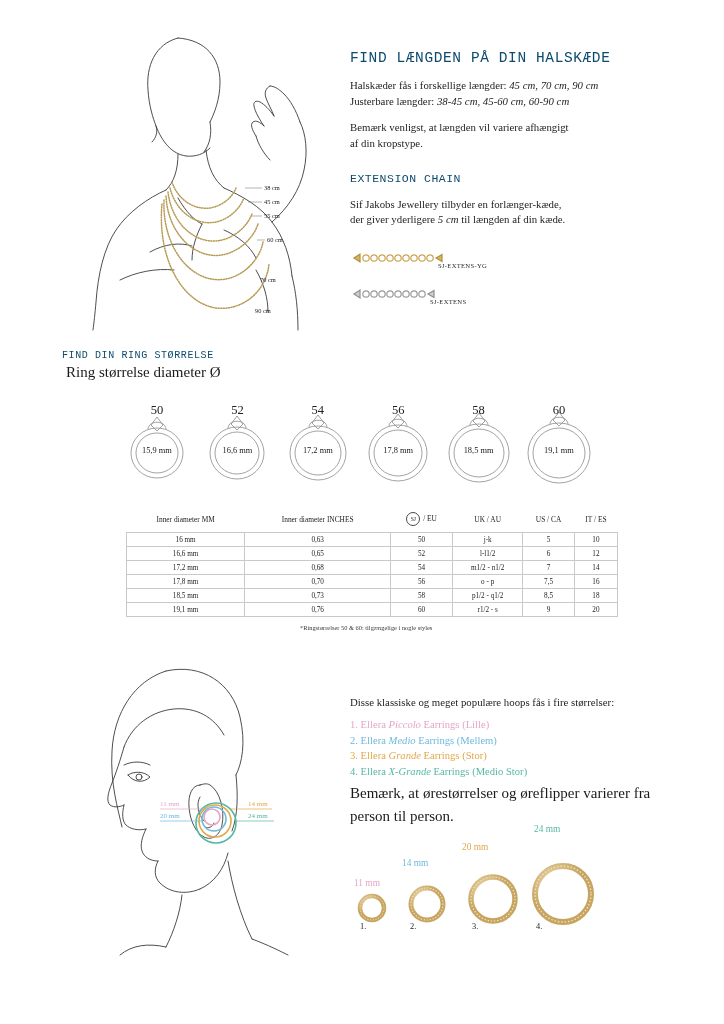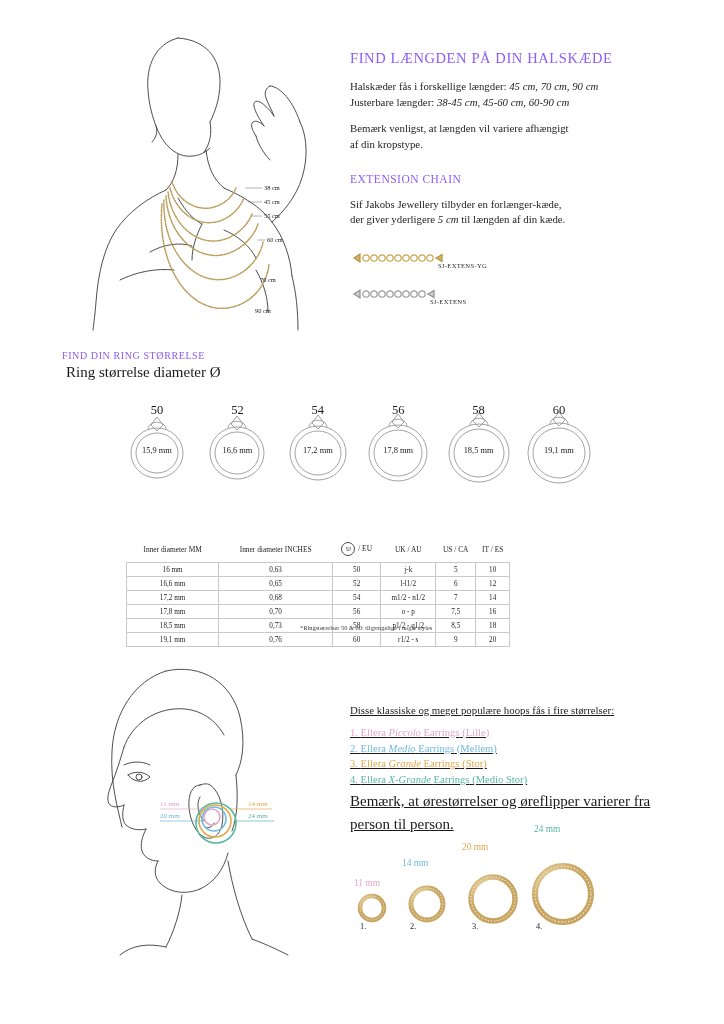--- a/index.html
+++ b/index.html
@@ -15,24 +15,24 @@
     color: #1a1a1a;
     overflow: hidden;
   }
   .page {
     position: absolute;
     inset: 0;
   }
 
   
   .h1 {
-    font-family: Liberation Serif, serif;
+    font-family: Liberation Mono, monospace;
     font-size: 14.5px;
     letter-spacing: 0.6px;
-    color: #8b5cf6;
+    color: #0c4a6e;
   }
   .body-text {
     font-size: 10.8px;
     line-height: 1.45;
     color: #1d1d20;
   }
   .it { font-style: italic; }
 
   
   #necklace-illustration {
@@ -110,25 +110,24 @@
     text-align: center;
     font-size: 8.4px;
     color: #202024;
   }
 
   
   #ring-table {
     position: absolute;
     left: 126px;
     top: 508px;
-    width: 384px;
+    width: 492px;
     border-collapse: collapse;
     font-size: 7.2px;
     color: #1d1d20;
-    margin-top: 30px;
   }
   #ring-table th {
     font-weight: normal;
     font-size: 7.4px;
     padding: 4px 0 6px 0;
     text-align: center;
     border: none;
   }
   #ring-table td {
     border: 0.7px solid #c9c9c9;
@@ -165,24 +164,23 @@
     height: 300px;
   }
   #hoop-text {
     position: absolute;
     left: 350px;
     top: 675px;
     width: 340px;
   }
   #hoop-text .h1 { font-size: 14.5px; line-height: 1.45; }
   #hoop-list {
-    margin-top: 28px;
+    margin-top: 20px;
     font-size: 10.6px;
     line-height: 1.5;
-    text-decoration: underline;
   }
   .hoop-line { }
   #hoop-note { margin-top: 2px; font-size: 15px; }
 
   #hoop-display {
     position: absolute;
     left: 348px;
     top: 830px;
     width: 330px;
     height: 120px;

